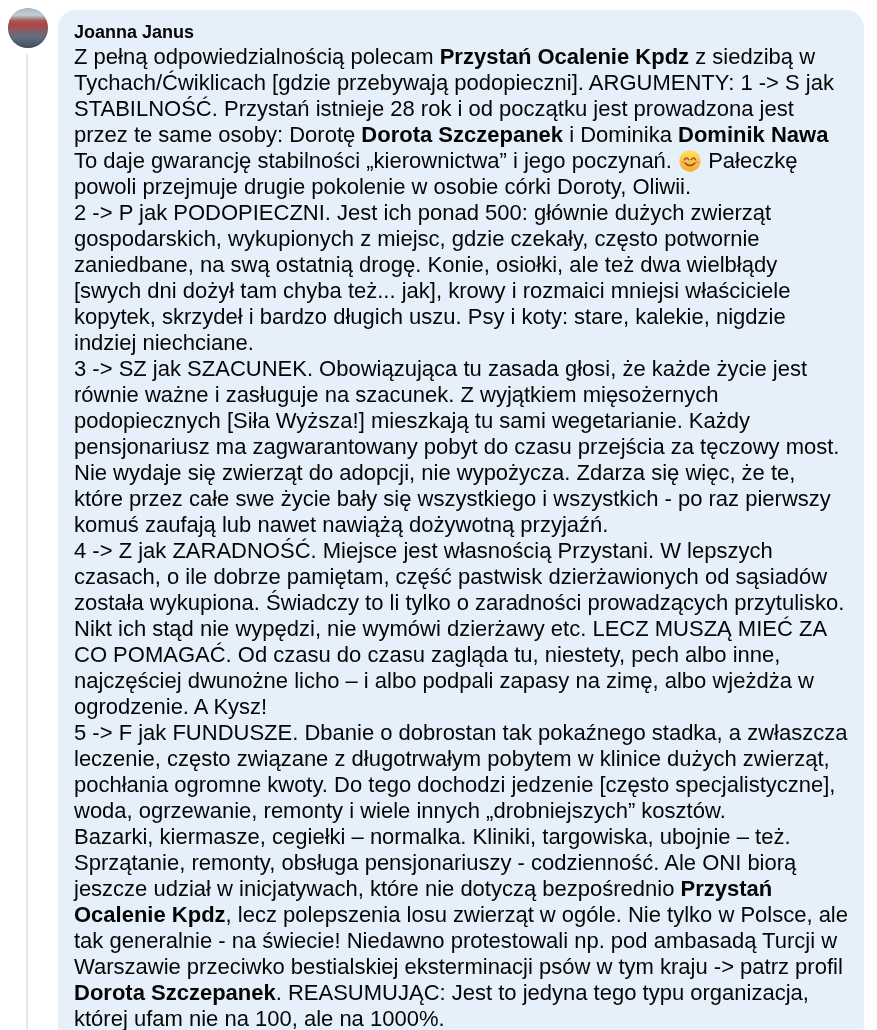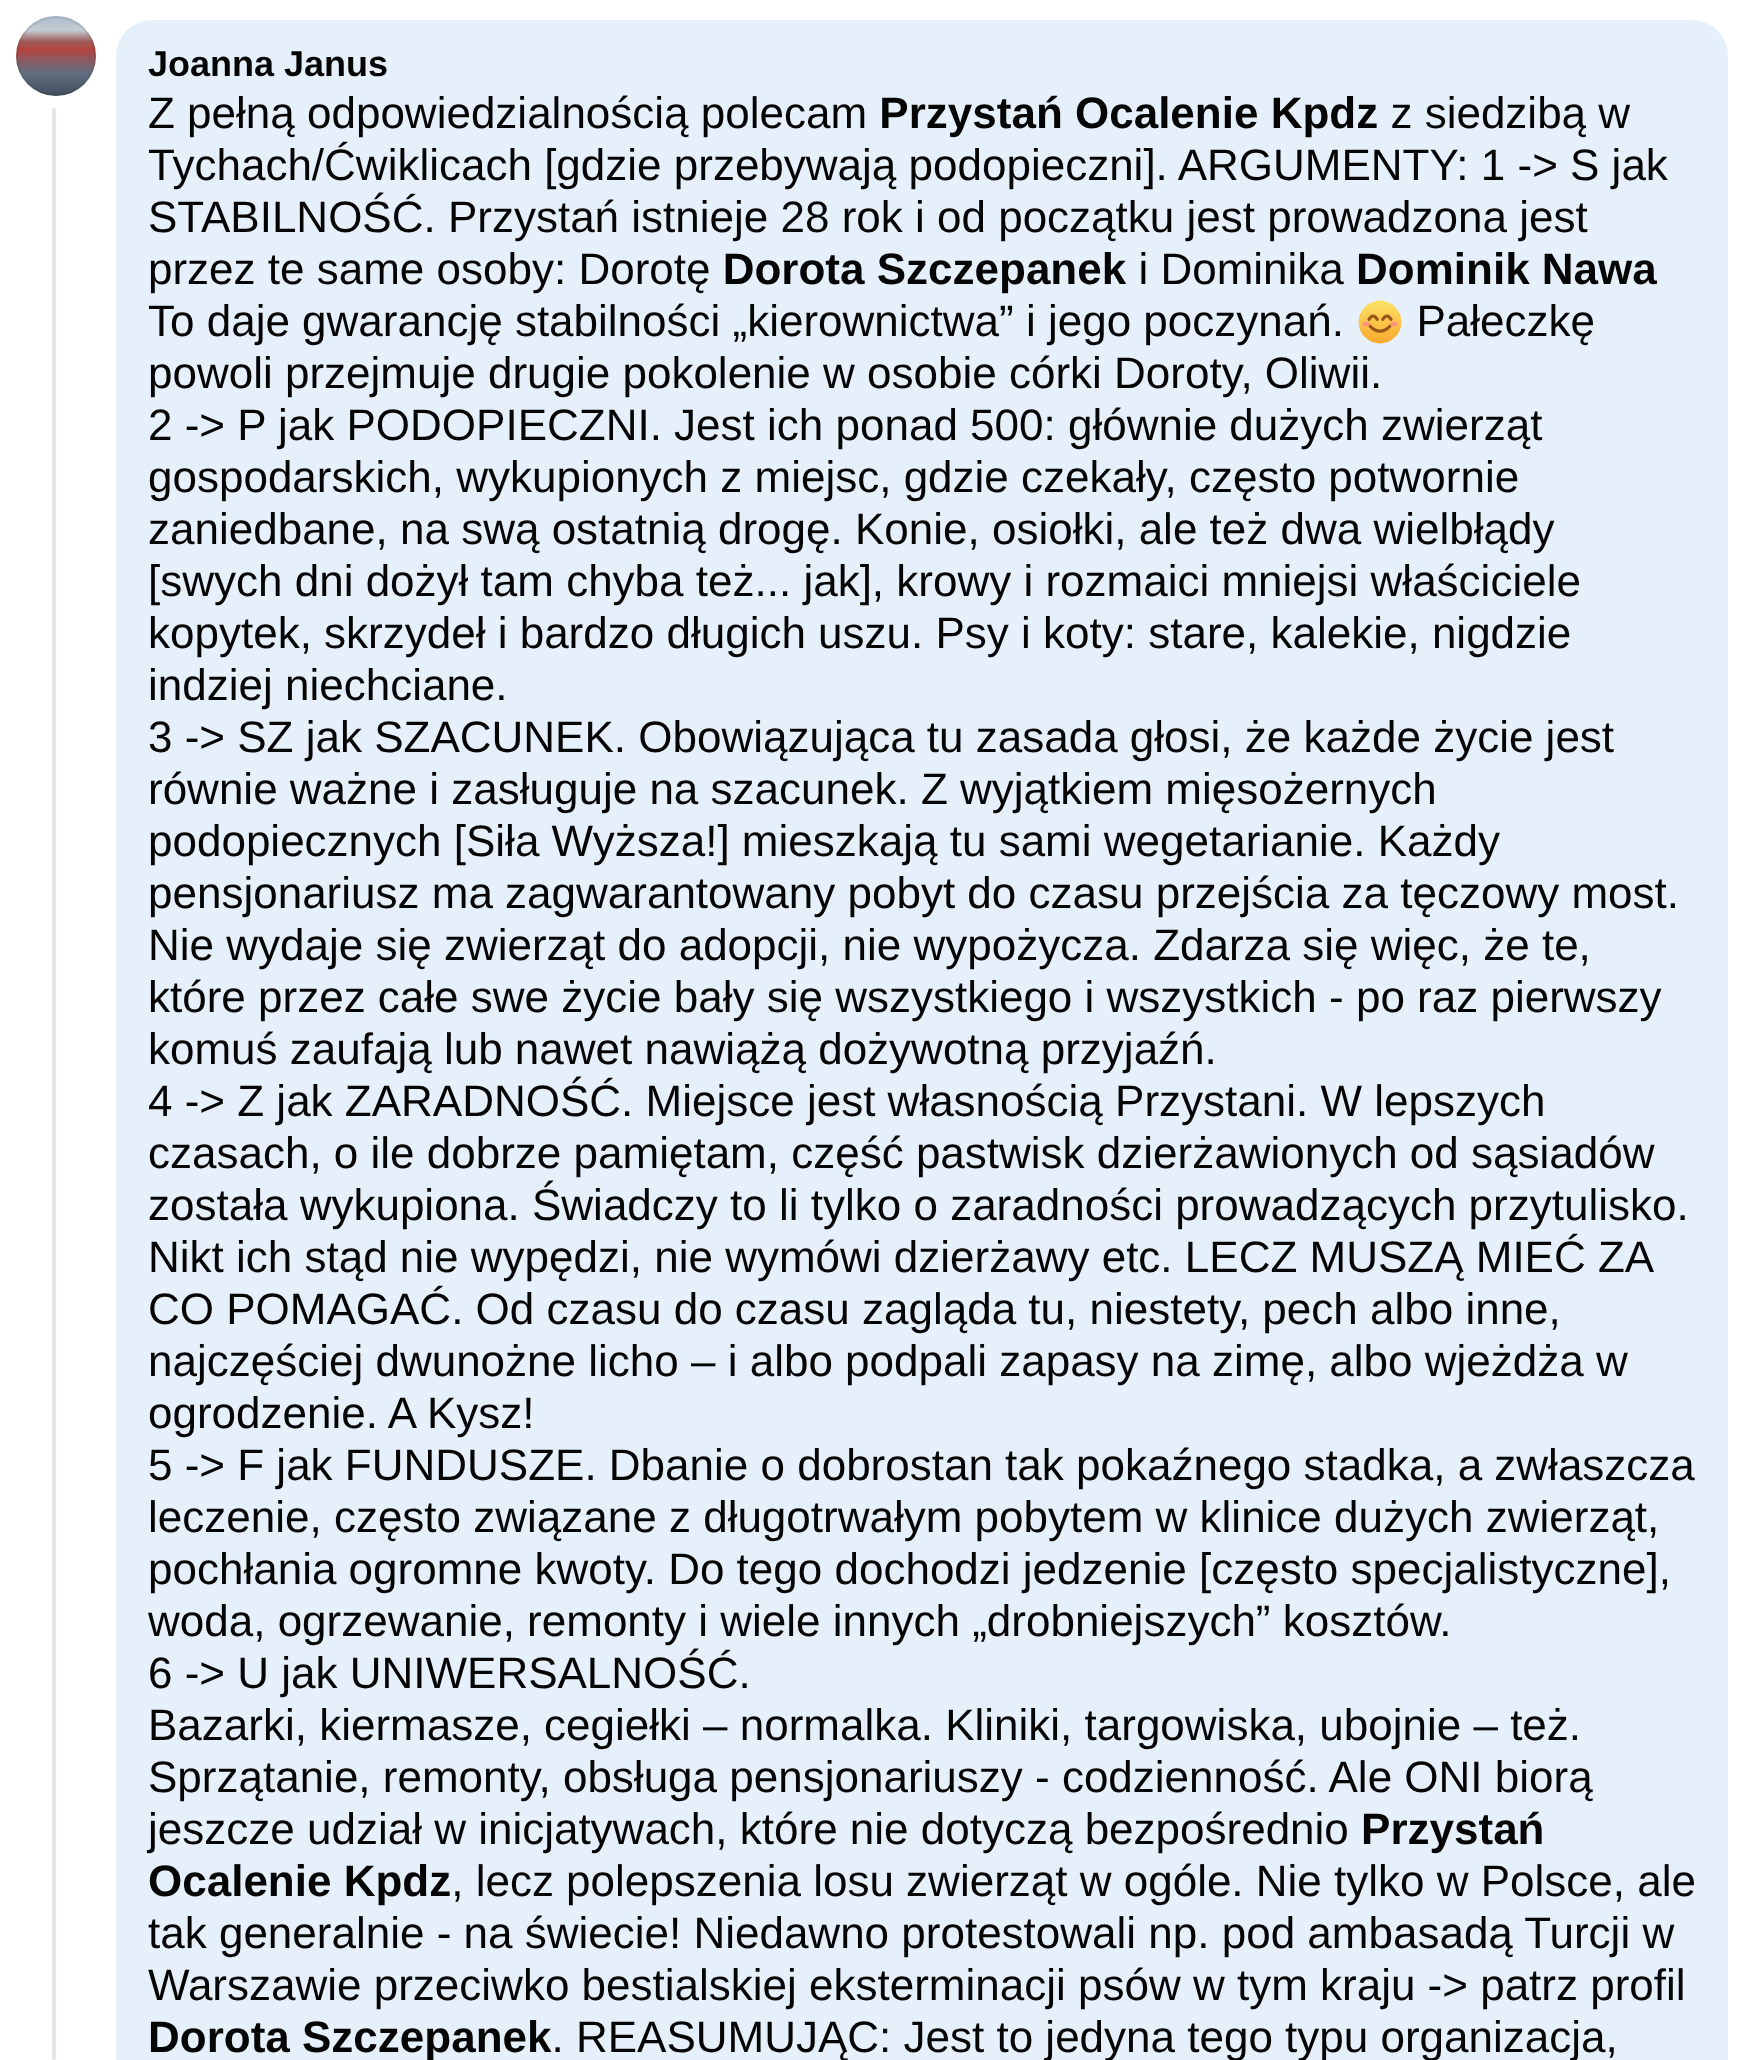--- a/index.html
+++ b/index.html
@@ -109,19 +109,18 @@
     <path d="M20.2 15.8 Q23.6 10.4 27 15.8" fill="none" stroke="#99551b" stroke-width="2.6" stroke-linecap="round"></path>
     <path d="M10 21.5 Q18 29.5 26 21.5" fill="none" stroke="#99551b" stroke-width="2.6" stroke-linecap="round"></path>
     <ellipse cx="6.6" cy="19.6" rx="3" ry="2.1" fill="#F98A8A" opacity="0.85"></ellipse>
     <ellipse cx="29.4" cy="19.6" rx="3" ry="2.1" fill="#F98A8A" opacity="0.85"></ellipse>
   </svg>
 </span><span> Pałeczkę powoli przejmuje drugie pokolenie w osobie córki Doroty, Oliwii.</span></div>
         <div class="para"><span>2 -&gt; P jak PODOPIECZNI. Jest ich ponad 500: głównie dużych zwierząt gospodarskich, wykupionych z miejsc, gdzie czekały, często potwornie zaniedbane, na swą ostatnią drogę. Konie, osiołki, ale też dwa wielbłądy [swych dni dożył tam chyba też... jak], krowy i rozmaici mniejsi właściciele kopytek, skrzydeł i bardzo długich uszu. Psy i koty: stare, kalekie, nigdzie indziej niechciane.</span></div>
         <div class="para"><span>3 -&gt; SZ jak SZACUNEK. Obowiązująca tu zasada głosi, że każde życie jest równie ważne i zasługuje na szacunek. Z wyjątkiem mięsożernych podopiecznych [Siła Wyższa!] mieszkają tu sami wegetarianie. Każdy pensjonariusz ma zagwarantowany pobyt do czasu przejścia za tęczowy most. Nie wydaje się zwierząt do adopcji, nie wypożycza. Zdarza się więc, że te, które przez całe swe życie bały się wszystkiego i wszystkich - po raz pierwszy komuś zaufają lub nawet nawiążą dożywotną przyjaźń.</span></div>
         <div class="para"><span>4 -&gt; Z jak ZARADNOŚĆ. Miejsce jest własnością Przystani. W lepszych czasach, o ile dobrze pamiętam, część pastwisk dzierżawionych od sąsiadów została wykupiona. Świadczy to li tylko o zaradności prowadzących przytulisko. Nikt ich stąd nie wypędzi, nie wymówi dzierżawy etc. LECZ MUSZĄ MIEĆ ZA CO POMAGAĆ. Od czasu do czasu zagląda tu, niestety, pech albo inne, najczęściej dwunożne licho – i albo podpali zapasy na zimę, albo wjeżdża w ogrodzenie. A Kysz!</span></div>
         <div class="para"><span>5 -&gt; F jak FUNDUSZE. Dbanie o dobrostan tak pokaźnego stadka, a zwłaszcza leczenie, często związane z długotrwałym pobytem w klinice dużych zwierząt, pochłania ogromne kwoty. Do tego dochodzi jedzenie [często specjalistyczne], woda, ogrzewanie, remonty i wiele innych „drobniejszych” kosztów.</span></div>
-        <div class="para"><span>6 -&gt; U jak UNIWERSALNOŚĆ.</span></div>
         <div class="para"><span>Bazarki, kiermasze, cegiełki – normalka. Kliniki, targowiska, ubojnie – też. Sprzątanie, remonty, obsługa pensjonariuszy - codzienność. Ale ONI biorą jeszcze udział w inicjatywach, które nie dotyczą bezpośrednio </span><span class="bold">Przystań Ocalenie Kpdz</span><span>, lecz polepszenia losu zwierząt w ogóle. Nie tylko w Polsce, ale tak generalnie - na świecie! Niedawno protestowali np. pod ambasadą Turcji w Warszawie przeciwko bestialskiej eksterminacji psów w tym kraju -&gt; patrz profil </span><span class="bold">Dorota Szczepanek</span><span>. REASUMUJĄC: Jest to jedyna tego typu organizacja, której ufam nie na 100, ale na 1000%.</span></div>
       </div>
   </div>
 
 
 </div>
 
 </body></html>

